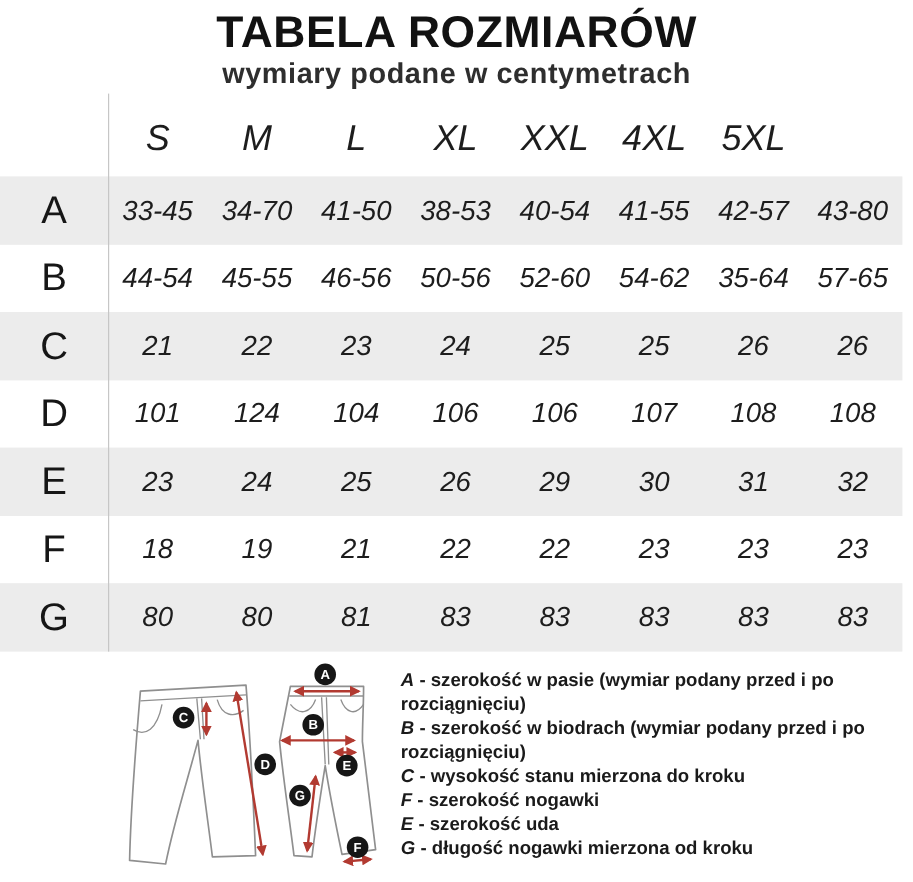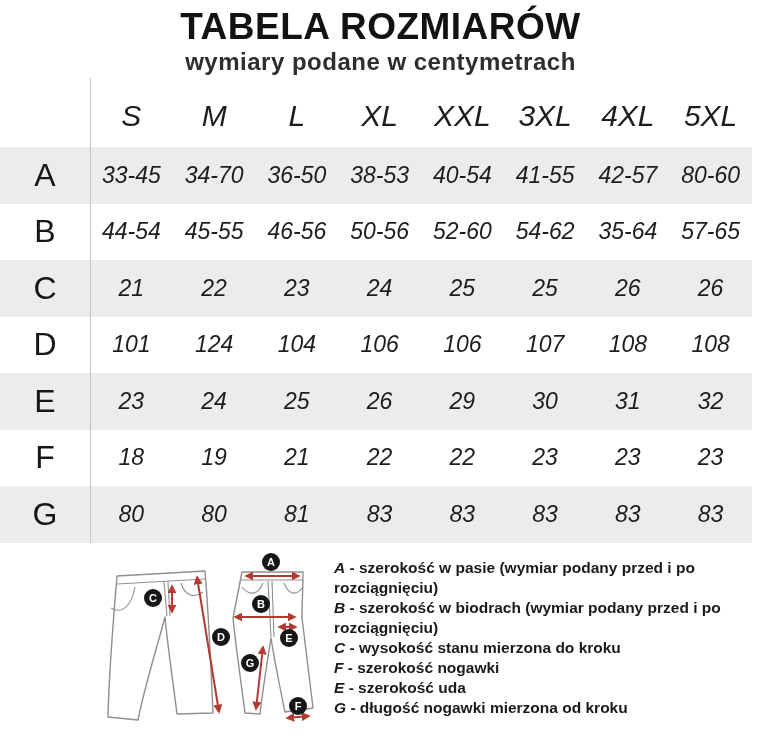--- a/index.html
+++ b/index.html
@@ -51,35 +51,34 @@
 </div>
 
 <div class="size-table">
   <div class="trow head">
     <div class="cell"></div>
     <div class="cell colhead">S</div>
     <div class="cell colhead">M</div>
     <div class="cell colhead">L</div>
     <div class="cell colhead">XL</div>
     <div class="cell colhead">XXL</div>
-    <div class="cell colhead">3XL</div>
     <div class="cell colhead">4XL</div>
     <div class="cell colhead">5XL</div>
   </div>
 
   <div class="trow stripe">
     <div class="cell rowlabel">A</div>
     <div class="cell">33-45</div>
     <div class="cell">34-70</div>
-    <div class="cell">36-50</div>
+    <div class="cell">41-50</div>
     <div class="cell">38-53</div>
     <div class="cell">40-54</div>
     <div class="cell">41-55</div>
     <div class="cell">42-57</div>
-    <div class="cell">80-60</div>
+    <div class="cell">43-80</div>
   </div>
 
   <div class="trow">
     <div class="cell rowlabel">B</div>
     <div class="cell">44-54</div>
     <div class="cell">45-55</div>
     <div class="cell">46-56</div>
     <div class="cell">50-56</div>
     <div class="cell">52-60</div>
     <div class="cell">54-62</div>

